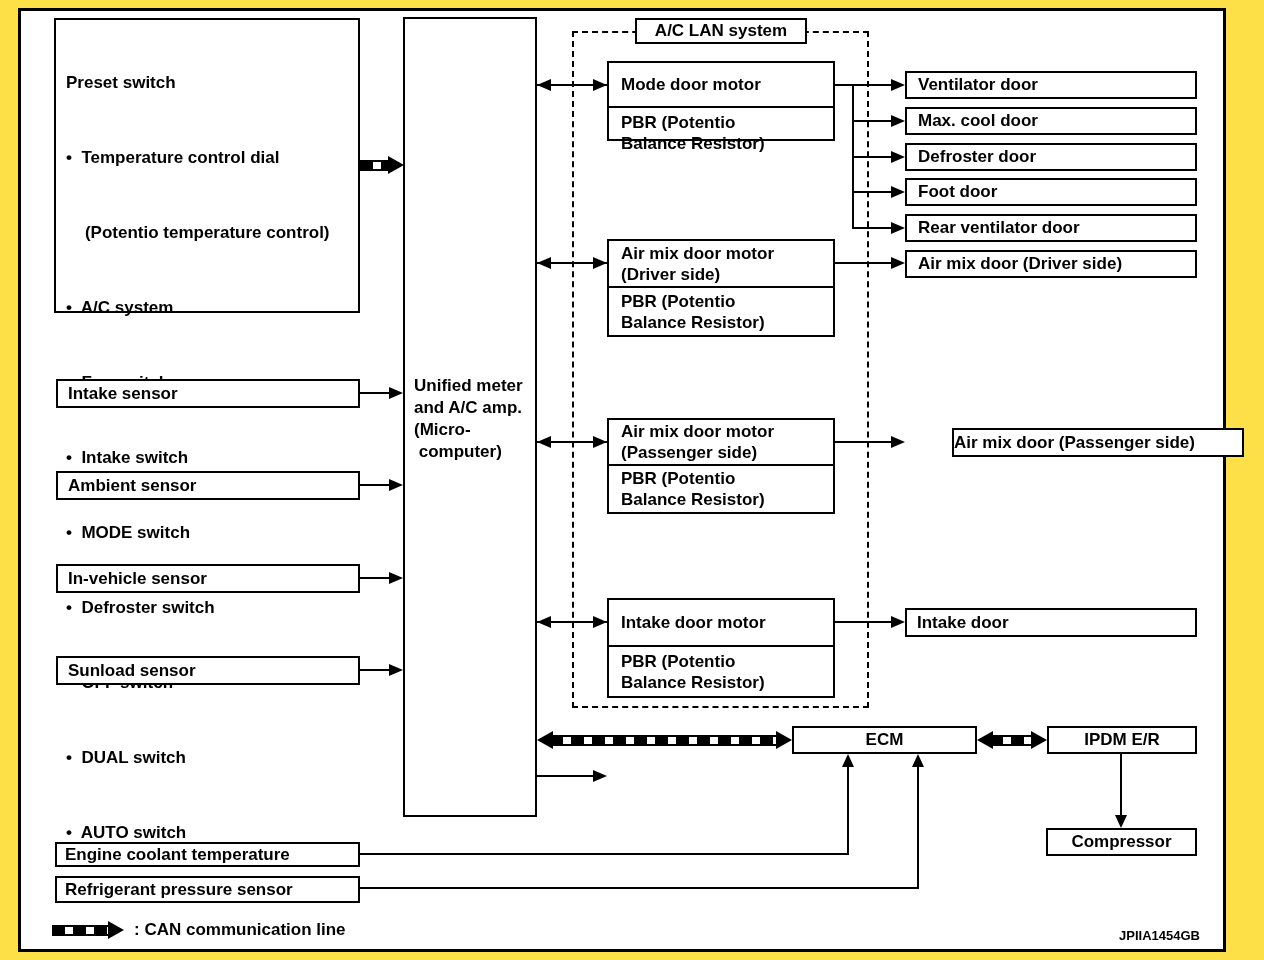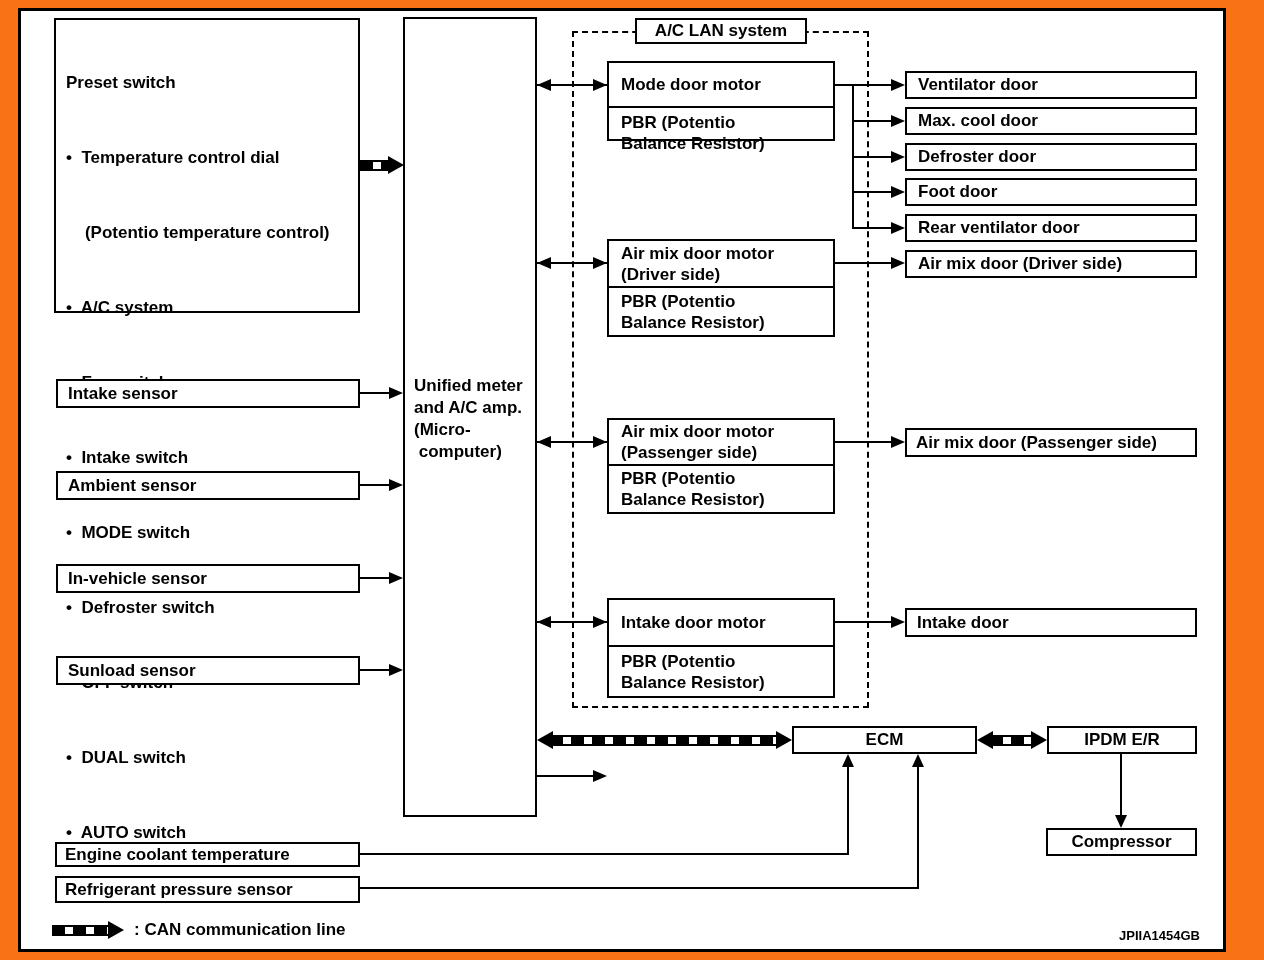--- a/index.html
+++ b/index.html
@@ -1,16 +1,16 @@
 <!DOCTYPE html>
 <html><head>
 <meta charset="utf-8">
 <style>
   html,body{margin:0;padding:0;background:#fff;}
-  #stage{position:relative;width:1264px;height:960px;background:#f97316;overflow:hidden;
+  #stage{position:relative;width:1264px;height:960px;background:#fde047;overflow:hidden;
          font-family:"Liberation Sans",sans-serif;font-weight:bold;color:#000;}
   .frame{position:absolute;border:3px solid #000;background:#fff;}
   .b{position:absolute;border:2px solid #000;background:#fff;box-sizing:border-box;
      display:flex;align-items:center;font-size:17px;line-height:20px;padding:0 10px;white-space:pre;}
   .ctr{justify-content:center;padding:0;}
   .dash{position:absolute;border:2px dashed #000;box-sizing:border-box;}
   .txt{position:absolute;font-size:17px;white-space:pre;}
   .motor{position:absolute;border:2px solid #000;background:#fff;box-sizing:border-box;}
   .m-top{border-bottom:2px solid #000;display:flex;align-items:center;padding:0 12px;
          font-size:17px;line-height:21px;white-space:pre;box-sizing:border-box;}
@@ -92,21 +92,21 @@
     <div class="m-pbr" style="height:49px;">PBR (Potentio
 Balance Resistor)</div>
   </div>
 
   <div class="b" style="left:905px;top:71px;width:292px;height:28px;padding:0 11px;"><span>Ventilator door</span></div>
   <div class="b" style="left:905px;top:107px;width:292px;height:28px;padding:8px 11px;"><span>Max. cool door</span></div>
   <div class="b" style="left:905px;top:143px;width:292px;height:28px;padding:0 11px;"><span>Defroster door</span></div>
   <div class="b" style="left:905px;top:178px;width:292px;height:28px;padding:0 11px;"><span>Foot door</span></div>
   <div class="b" style="left:905px;top:214px;width:292px;height:28px;padding:0 11px;"><span>Rear ventilator door</span></div>
   <div class="b" style="left:905px;top:250px;width:292px;height:28px;padding:0 11px;"><span>Air mix door (Driver side)</span></div>
-  <div class="b" style="left:905px;top:428px;width:292px;height:29px;padding:0 9px;"><span>Air mix door (Passenger side)</span></div>
+  <div class="b" style="left:952px;top:428px;width:292px;height:29px;padding:0 0;"><span>Air mix door (Passenger side)</span></div>
   <div class="b" style="left:905px;top:608px;width:292px;height:29px;padding:0 10px;"><span>Intake door</span></div>
 
   <div class="b ctr" style="left:792px;top:726px;width:185px;height:28px;"><span>ECM</span></div>
   <div class="b ctr" style="left:1047px;top:726px;width:150px;height:28px;"><span>IPDM E/R</span></div>
   <div class="b ctr" style="left:1046px;top:828px;width:151px;height:28px;"><span>Compressor</span></div>
 
   <div class="b" style="left:55px;top:842px;width:305px;height:25px;padding:0 8px;"><span>Engine coolant temperature</span></div>
   <div class="b" style="left:55px;top:876px;width:305px;height:27px;padding:0 8px;"><span>Refrigerant pressure sensor</span></div>
 
   <div class="can" style="left:360px;top:160px;width:31px;"></div>

